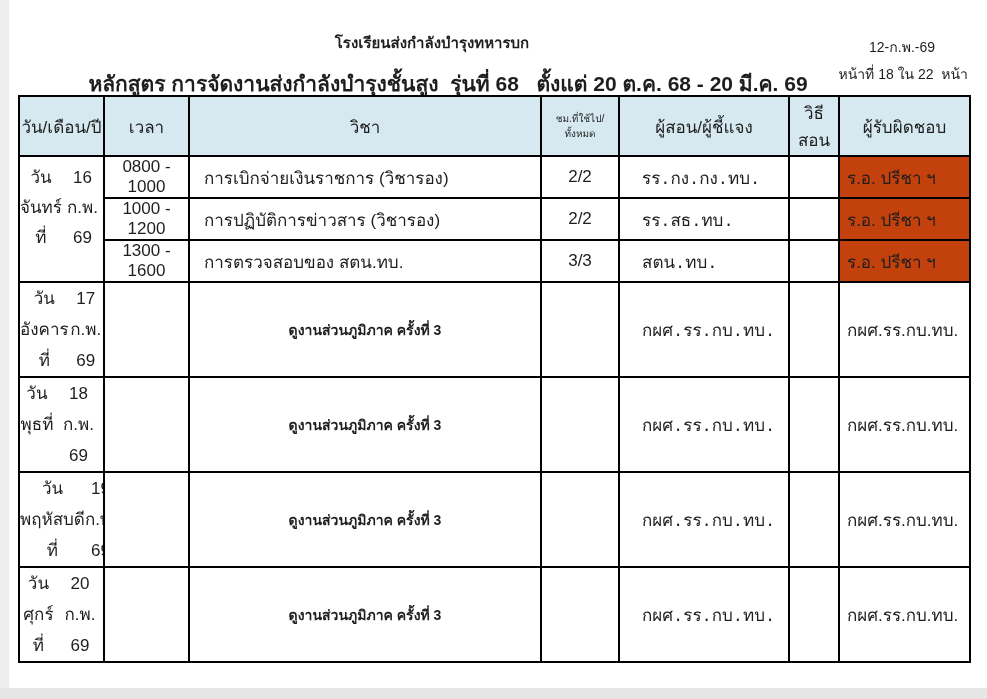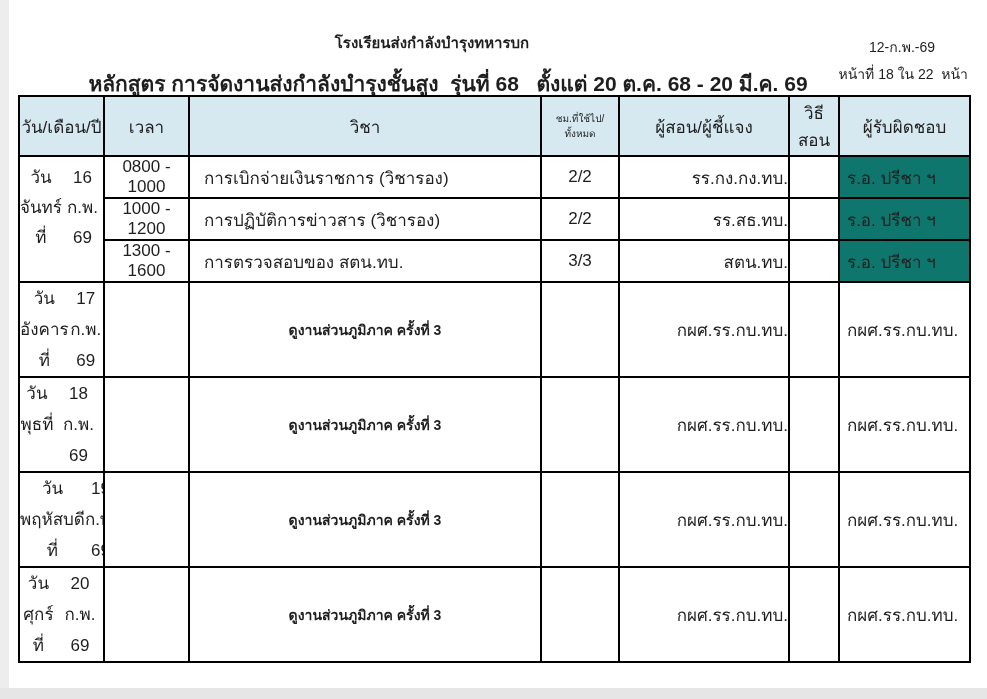--- a/index.html
+++ b/index.html
@@ -40,23 +40,23 @@
   td.c-day{text-align:center;}
   td.c-day .day-wrap{display:flex;flex-direction:row;height:100%;box-sizing:border-box;}
   td.c-day .day-wrap div{line-height:31px;}
   td.c-day.first .day-wrap{padding-bottom:22px;}
   td.c-day.first .day-wrap div{line-height:30px;}
 
   td.c-time{text-align:center;}
   td.c-subject{text-align:left;padding-left:14px;}
   td.c-trip{text-align:center;font-weight:bold;font-size:14px;}
   td.c-hours{text-align:center;}
-  td.c-inst{text-align:right;padding-left:9px;}
+  td.c-inst{text-align:left;padding-left:22px;font-family:Liberation Mono, monospace;}
   td.c-resp{text-align:left;padding-left:7px;}
-  td.c-resp.hl{background:#0f766e;}
+  td.c-resp.hl{background:#c2410c;}
 </style>
 </head>
 <body>
 
 <div class="edge-left"></div>
 <div class="edge-bottom"></div>
 
 <div class="doc-title">โรงเรียนส่งกำลังบำรุงทหารบก</div>
 <div class="doc-date">12-ก.พ.-69</div>
 <div class="doc-subtitle">หลักสูตร การจัดงานส่งกำลังบำรุงชั้นสูง  รุ่นที่ 68   ตั้งแต่ 20 ต.ค. 68 - 20 มี.ค. 69</div>

